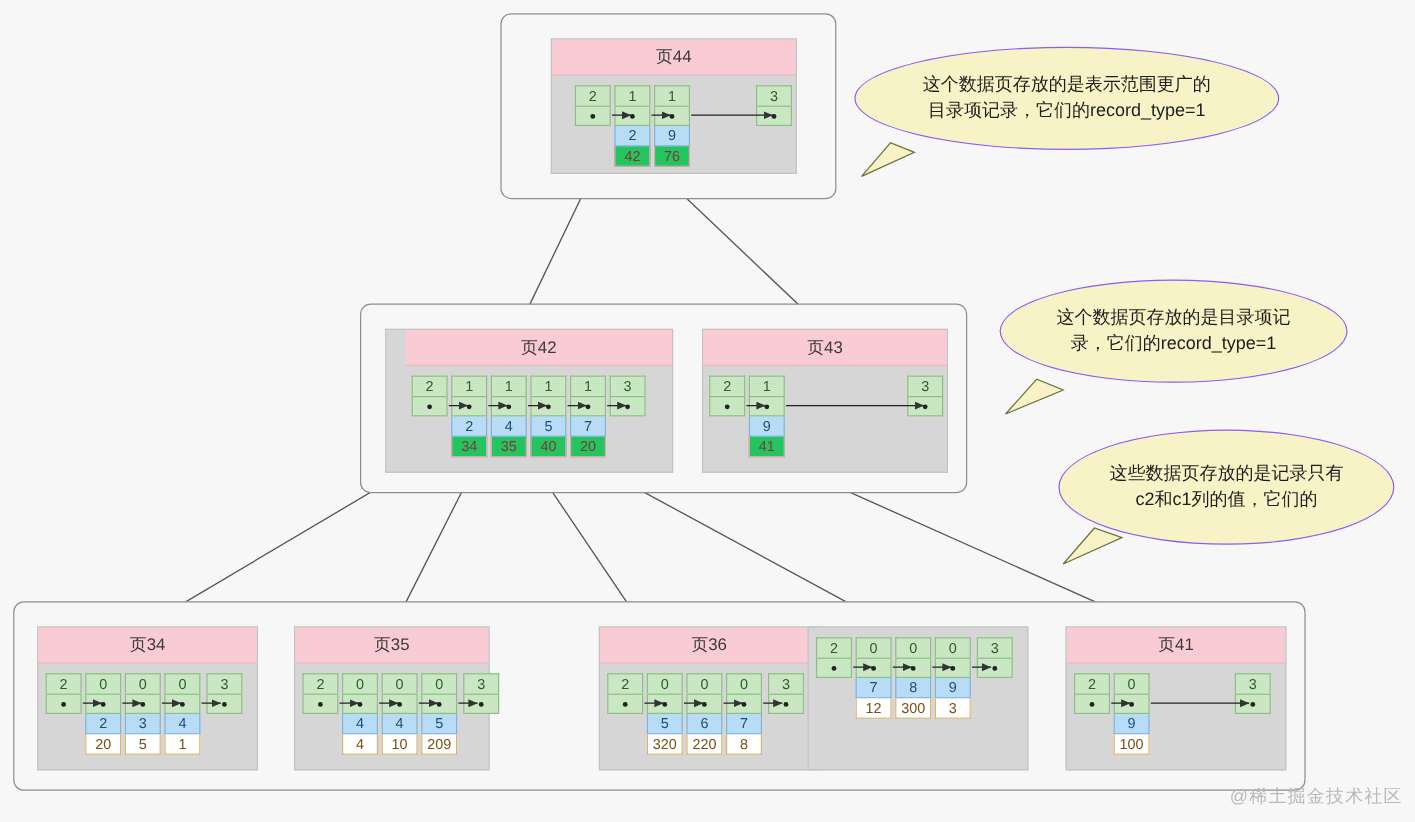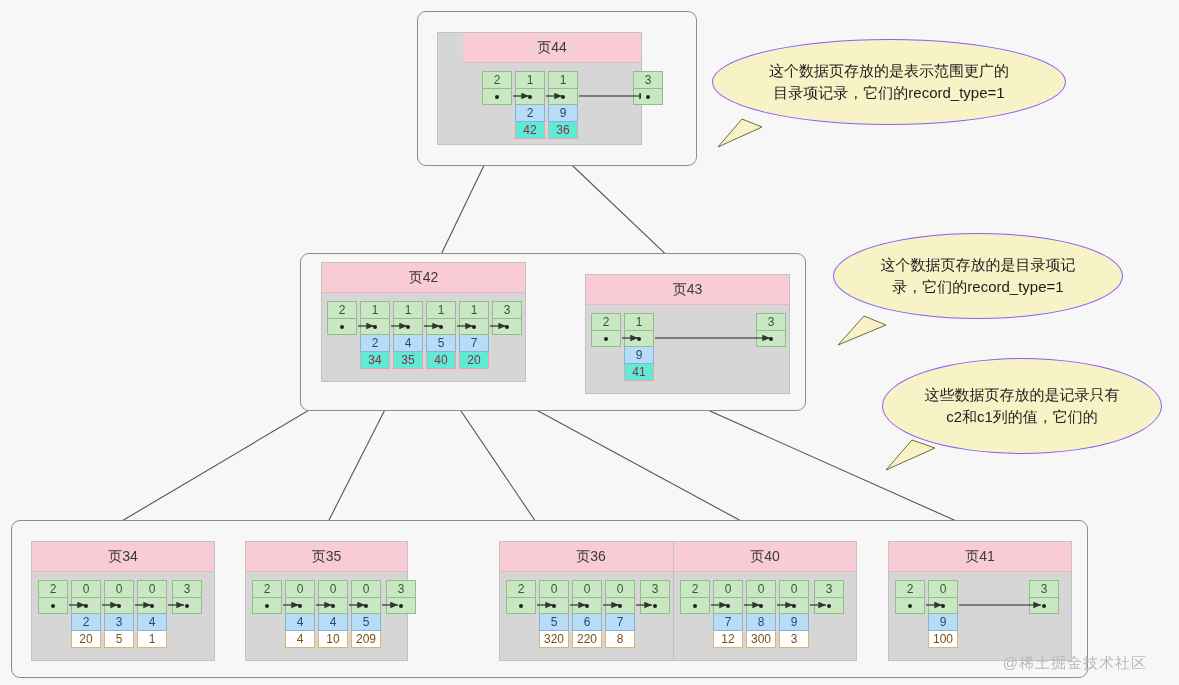--- a/index.html
+++ b/index.html
@@ -49,21 +49,21 @@
     height:17px;
     display:flex;align-items:center;justify-content:center;
     font-size:12px;
     line-height:1;
     border:1px solid #8fbf86;
   }
   .rec .r.type{background:#c9e7c2;color:#2d5e2a;border-bottom:none;}
   .rec .r.ptr{background:#c9e7c2;position:relative;}
   .rec .r.key{background:#b9dcf6;color:#1b4e76;border-color:#7fb4dd;border-top:none;}
   .rec .r.val{background:#ffffff;color:#7a4f12;border-color:#ddb372;border-top:none;}
-  .rec .r.pg{background:#5eead4;color:#8c2f45;border-color:#e2a5b2;border-top:none;}
+  .rec .r.pg{background:#22c55e;color:#8c2f45;border-color:#e2a5b2;border-top:none;}
 
   
   .rec .r.ptr .dot{
     width:4px;height:4px;border-radius:50%;background:#222;
   }
 
   
   .bubble{
     position:absolute;
     background:#f7f3c6;
@@ -74,21 +74,21 @@
     font-size:15px;
     line-height:1.45;
     color:#1d1d1d;
     padding:6px 14px;
     box-sizing:border-box;
   }
   .bubble span{display:block;}
 
   .watermark{
     position:absolute;
-    right:32px;bottom:12px;
+    right:10px;bottom:12px;
     font-size:15px;
     color:#b9b9b9;
     letter-spacing:1px;
     user-select:none;
   }
 </style>
 </head>
 <body>
 
 <div id="stage">
@@ -126,21 +126,21 @@
       <path d="M417,585 L457,585" marker-end="url(#arrow)"></path>
       <path d="M457,625 L417,625" marker-end="url(#arrow)"></path>
       <path d="M632,585 L672,585" marker-end="url(#arrow)"></path>
       <path d="M672,625 L632,625" marker-end="url(#arrow)"></path>
       <path d="M846,585 L888,585" marker-end="url(#arrow)"></path>
       <path d="M888,625 L846,625" marker-end="url(#arrow)"></path>
     </g>
   </svg>
 
   <div class="level-box" style="left:417px;top:11px;width:280px;height:155px;">
-    <div class="page" style="left:19px;top:20px;width:205px;height:113px;padding-left:25px;">
+    <div class="page" style="left:41px;top:20px;width:205px;height:113px;">
       <div class="page-title">页44</div>
       <div class="page-body">
 
         <div class="rec" style="left:19px;top:8px;">
           <div class="r type">2</div>
           <div class="r ptr">
               <i class="dot"></i>
             </div>
         </div>
 
@@ -152,21 +152,21 @@
           <div class="r key">2</div>
           <div class="r pg">42</div>
         </div>
 
         <div class="rec" style="left:85px;top:8px;">
           <div class="r type">1</div>
           <div class="r ptr">
               <i class="dot"></i>
             </div>
           <div class="r key">9</div>
-          <div class="r pg">36</div>
+          <div class="r pg">76</div>
         </div>
 
         <div class="rec" style="left:170px;top:8px;">
           <div class="r type">3</div>
           <div class="r ptr">
               <i class="dot"></i>
             </div>
         </div>
         <svg style="position:absolute;left:0;top:0;width:100%;height:100%;">
           <g stroke="#222" stroke-width="1.1" fill="none">
@@ -174,21 +174,21 @@
             <path d="M83,33 L99,33" marker-end="url(#arrow)"></path>
             <path d="M116,33 L184,33" marker-end="url(#arrow)"></path>
           </g>
         </svg>
       </div>
     </div>
   </div>
 
   <div class="level-box" style="left:300px;top:253px;width:506px;height:158px;">
 
-    <div class="page" style="left:20px;top:8px;width:205px;height:120px;">
+    <div class="page" style="left:20px;top:20px;width:240px;height:120px;padding-left:16px;">
       <div class="page-title">页42</div>
       <div class="page-body">
         <div class="rec" style="left:5px;top:8px;">
           <div class="r type">2</div>
           <div class="r ptr">
               <i class="dot"></i>
             </div>
         </div>
         <div class="rec" style="left:38px;top:8px;">
           <div class="r type">1</div>
@@ -266,21 +266,21 @@
         <svg style="position:absolute;left:0;top:0;width:100%;height:100%;">
           <g stroke="#222" stroke-width="1.1" fill="none">
             <path d="M36,33 L52,33" marker-end="url(#arrow)"></path>
             <path d="M69,33 L184,33" marker-end="url(#arrow)"></path>
           </g>
         </svg>
       </div>
     </div>
   </div>
 
-  <div class="level-box" style="left:11px;top:520px;width:1077px;height:158px;">
+  <div class="level-box" style="left:11px;top:501px;width:1077px;height:158px;">
 
     <div class="page" style="left:19px;top:20px;width:184px;height:120px;">
       <div class="page-title">页34</div>
       <div class="page-body">
         <div class="rec" style="left:6px;top:8px;">
           <div class="r type">2</div>
           <div class="r ptr">
               <i class="dot"></i>
             </div>
         </div>
@@ -419,21 +419,20 @@
             <path d="M37,33 L53,33" marker-end="url(#arrow)"></path>
             <path d="M70,33 L86,33" marker-end="url(#arrow)"></path>
             <path d="M103,33 L119,33" marker-end="url(#arrow)"></path>
             <path d="M136,33 L152,33" marker-end="url(#arrow)"></path>
           </g>
         </svg>
       </div>
     </div>
 
     <div class="page" style="left:661px;top:20px;width:184px;height:120px;">
-      <div class="page-title">页40</div>
       <div class="page-body">
         <div class="rec" style="left:6px;top:8px;">
           <div class="r type">2</div>
           <div class="r ptr">
               <i class="dot"></i>
             </div>
         </div>
         <div class="rec" style="left:39px;top:8px;">
           <div class="r type">0</div>
           <div class="r ptr">

